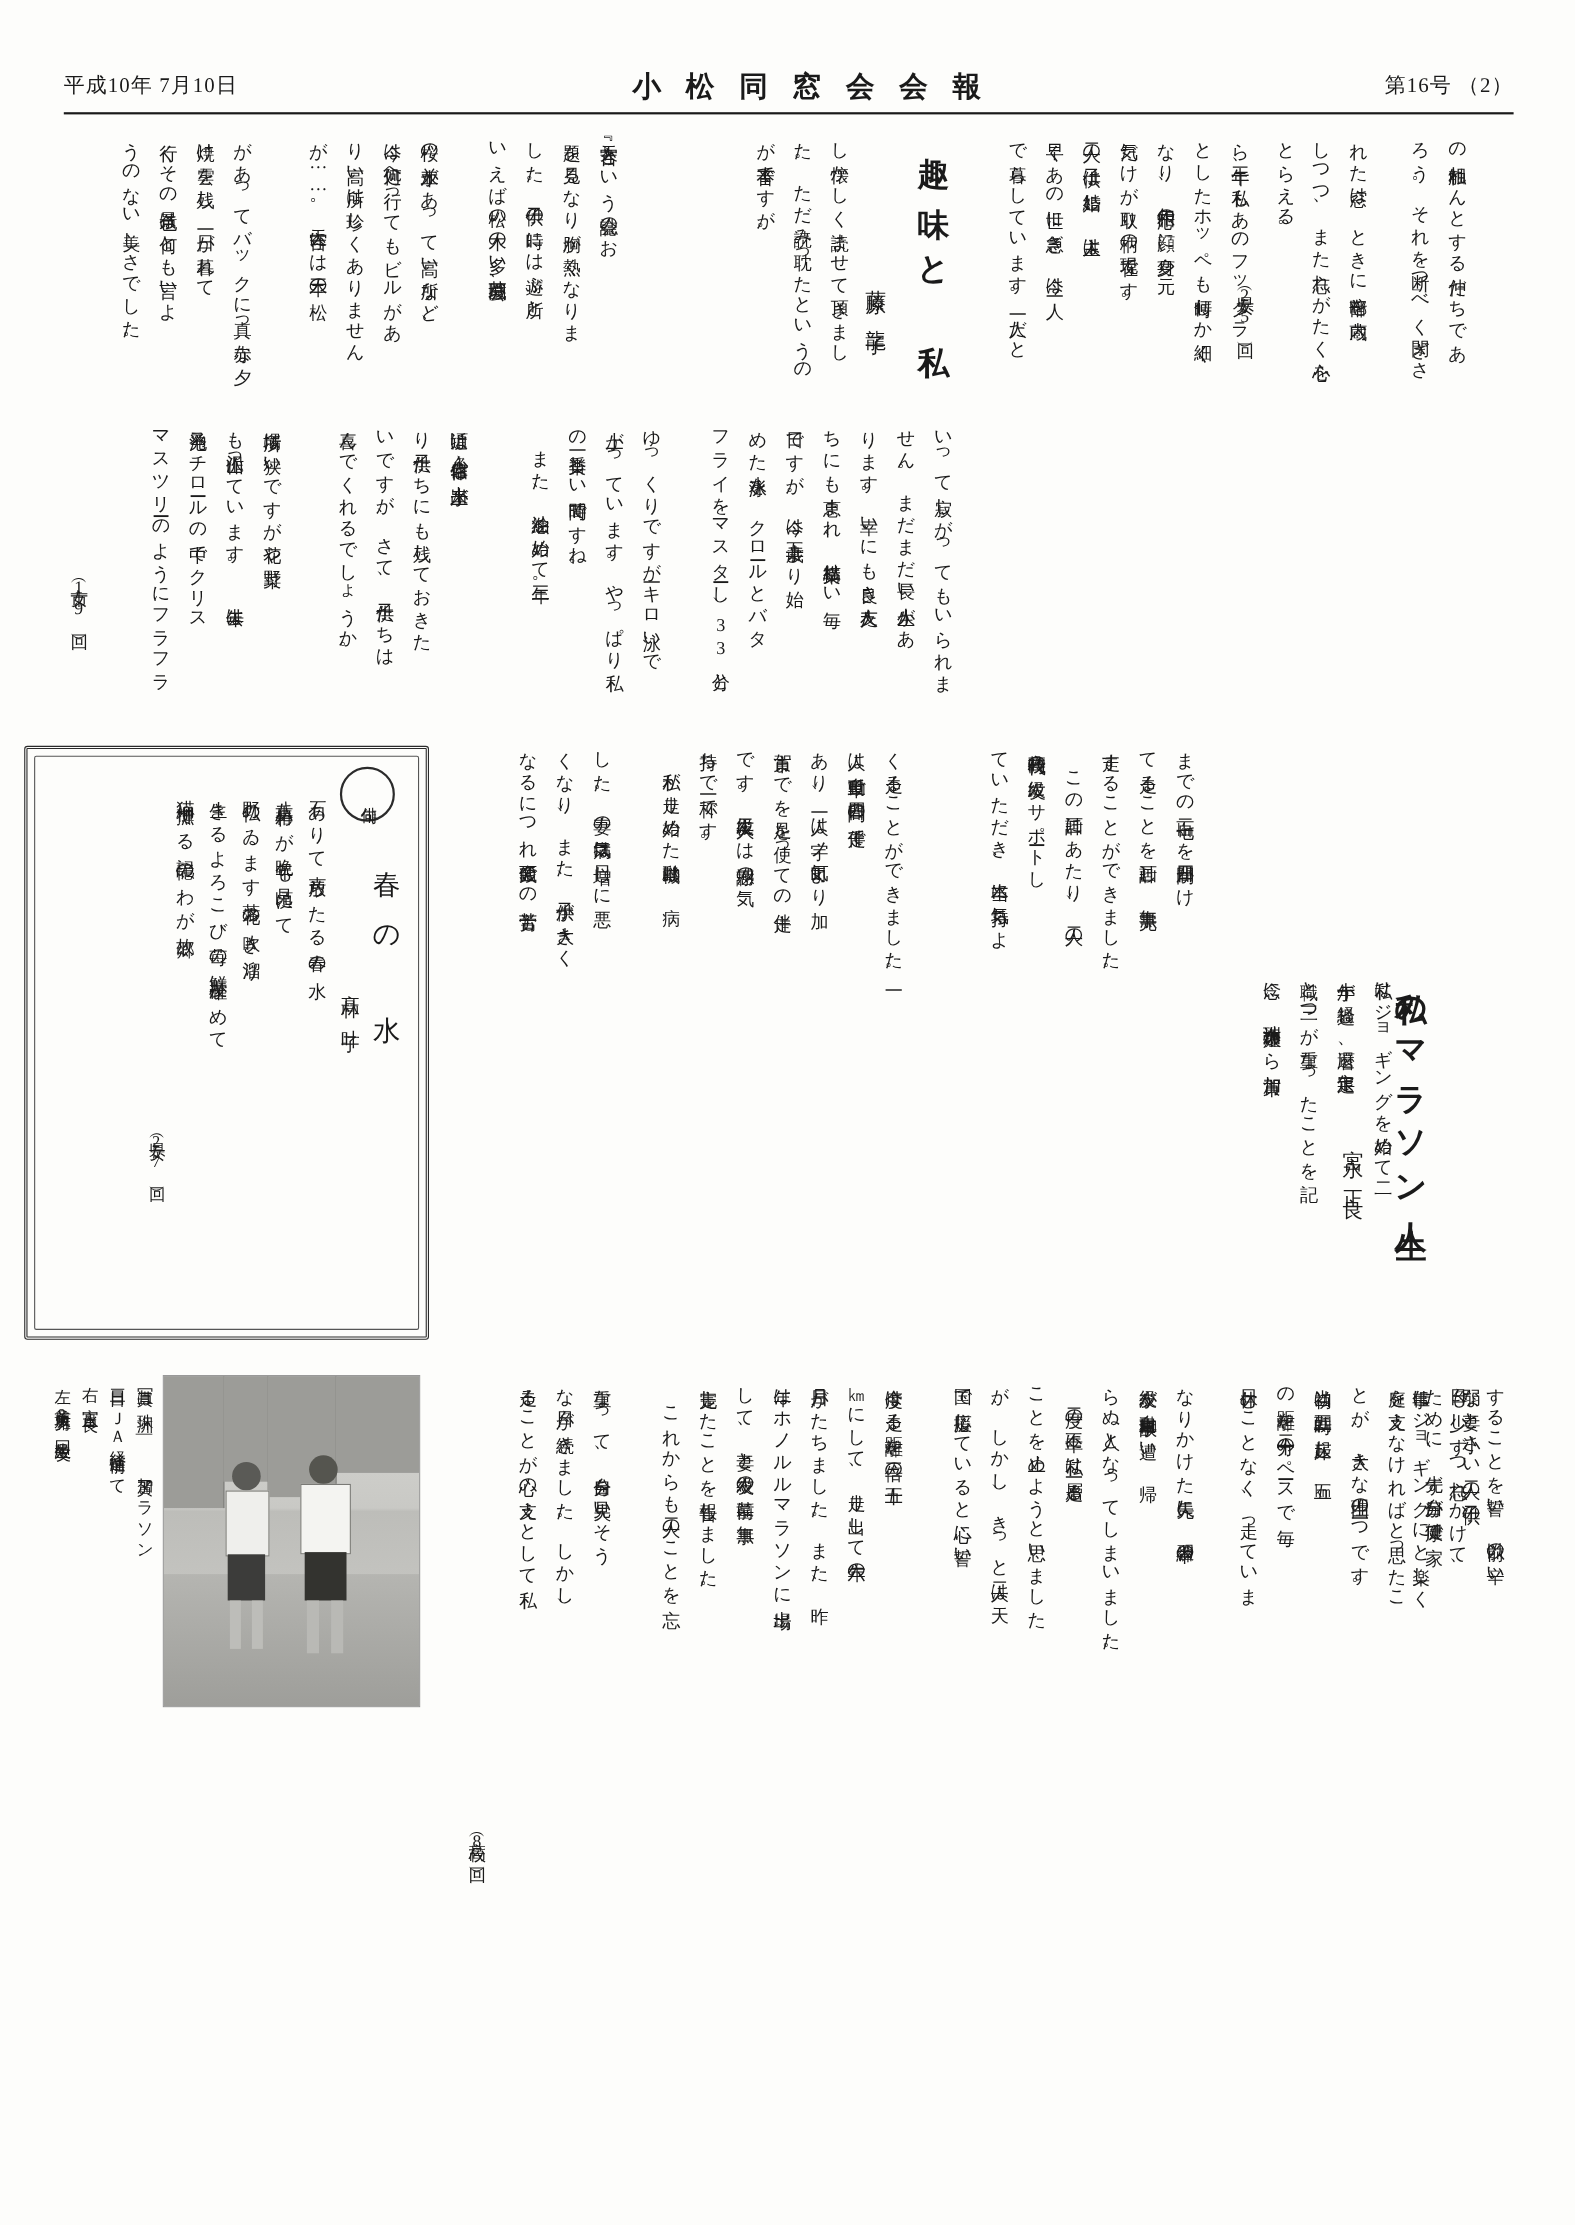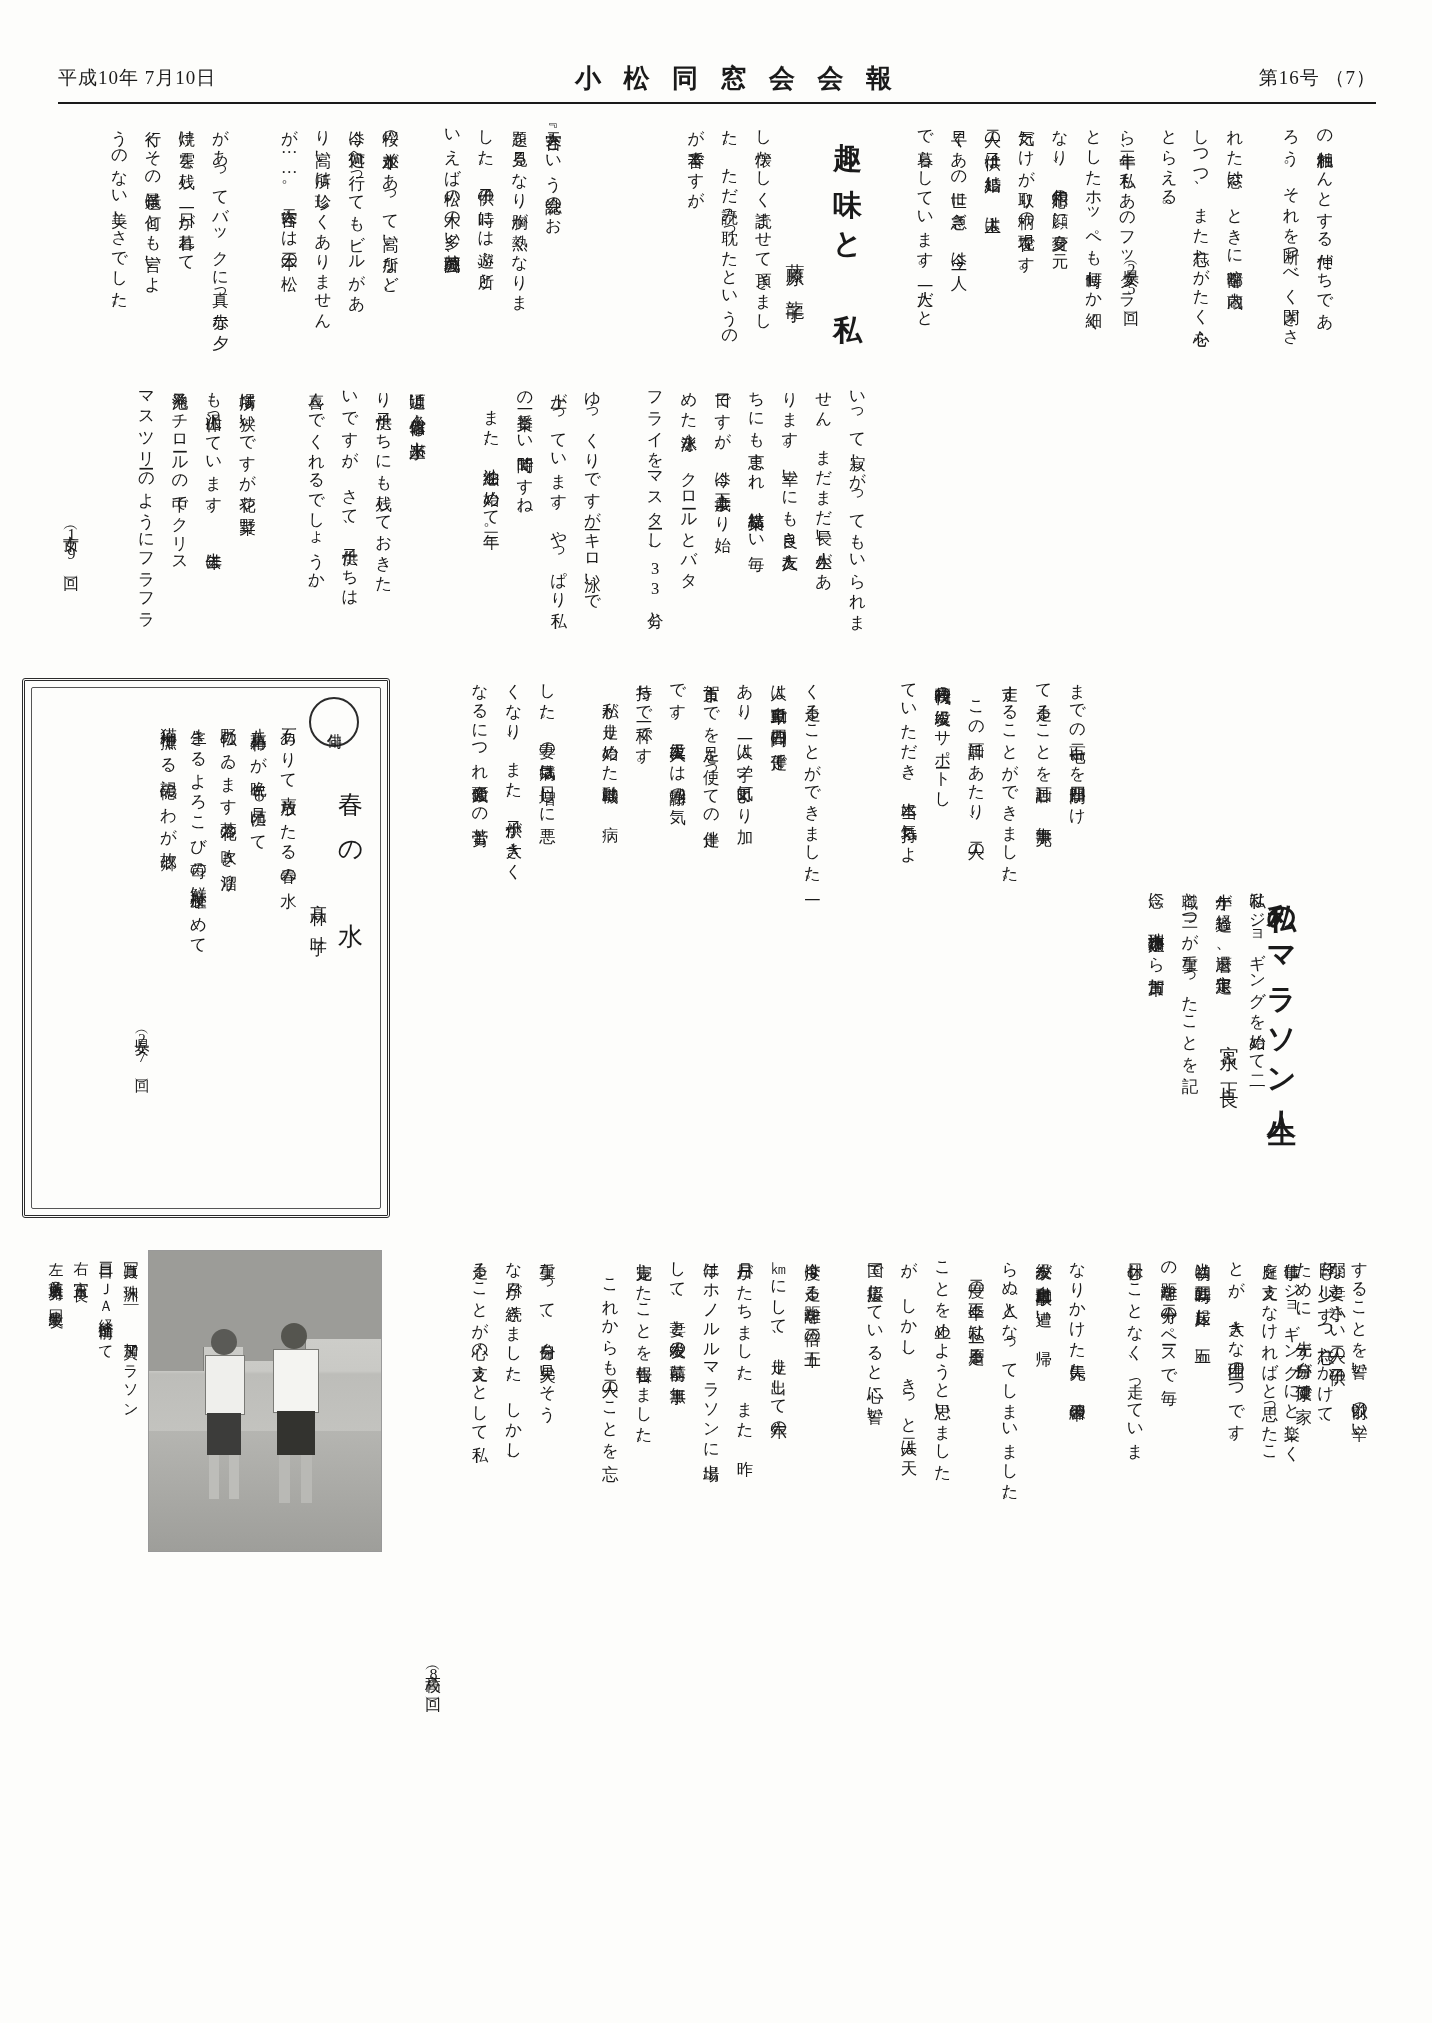--- a/index.html
+++ b/index.html
@@ -209,21 +209,21 @@
   }
 </style>
 </head>
 <body>
 
 <div class="page">
 
   <div class="masthead">
     <div class="date">平成10年 7月10日</div>
     <div class="title">小 松 同 窓 会 会 報</div>
-    <div class="issue">第16号 （7）</div>
+    <div class="issue">第16号 （2）</div>
   </div>
 
   <div class="article" style="left:1270px; top:118px; height:560px;">
     <div class="col" style="height:300px;">の相触れんとする仲だちであ</div>
     <div class="col" style="height:300px;">ろう。それを断つべく閉ざさ</div>
   </div>
   <div class="article" style="left:1180px; top:118px; height:560px;">
     <div class="col" style="height:300px;">れた窓は、ときに暗部を内蔵</div>
     <div class="col" style="height:300px;">しつつ、また忘れがたく心を</div>
   </div>

